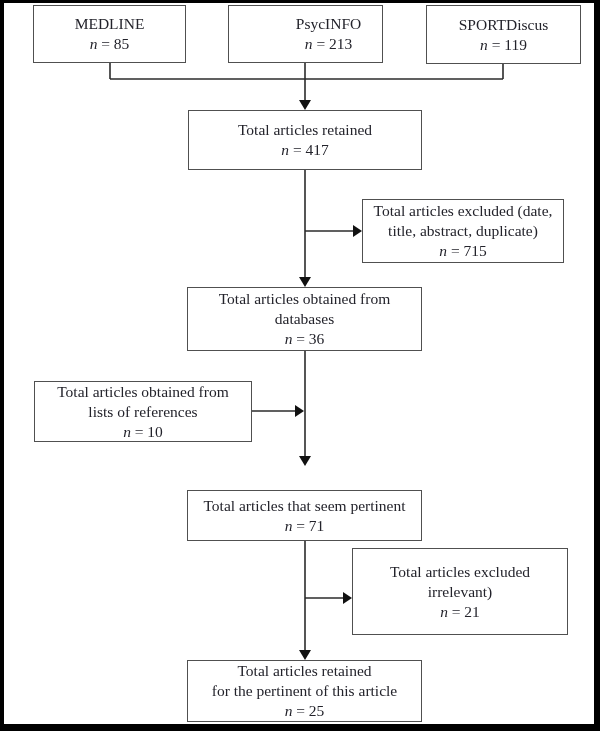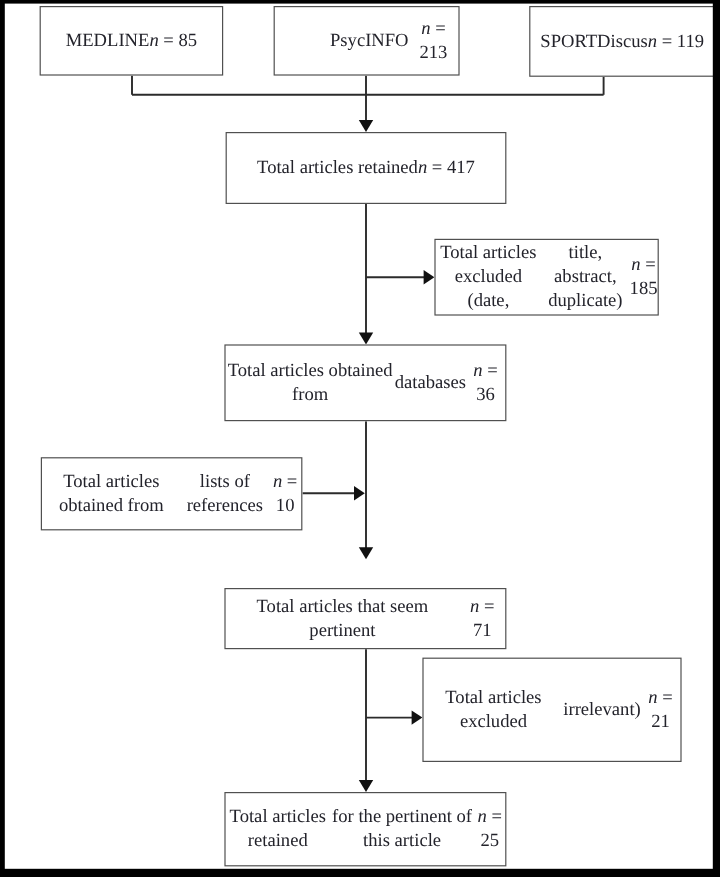--- a/index.html
+++ b/index.html
@@ -20,35 +20,35 @@
   .connectors { position: absolute; left: 0; top: 0; }
   .connectors path { stroke: #2b2b2b; stroke-width: 1.6; fill: none; }
   .connectors polygon { fill: #111111; stroke: none; }
 
   .box {
     position: absolute;
     box-sizing: border-box;
     border: 1.5px solid #505050;
     background: #ffffff;
     display: flex;
-    flex-direction: row;
+    flex-direction: column;
     justify-content: center;
     align-items: center;
     text-align: center;
     color: #23232b;
     font-size: 15.5px;
     line-height: 20px;
   }
   .nvar { font-style: italic; }
 
   .box-medline     { left: 33px;  top: 5px;   width: 153px; height: 58px; }
   .box-psycinfo    { left: 228px; top: 5px;   width: 155px; height: 58px; padding-left: 46px; }
-  .box-sportdiscus { left: 441px; top: 5px;   width: 155px; height: 59px; }
+  .box-sportdiscus { left: 426px; top: 5px;   width: 155px; height: 59px; }
   .box-retained    { left: 188px; top: 110px; width: 234px; height: 60px; }
-  .box-excluded1   { left: 362px; top: 199px; width: 187px; height: 64px; }
+  .box-excluded1   { left: 362px; top: 199px; width: 202px; height: 64px; }
   .box-databases   { left: 187px; top: 287px; width: 235px; height: 64px; }
   .box-references  { left: 34px;  top: 381px; width: 218px; height: 61px; }
   .box-pertinent   { left: 187px; top: 466px; width: 235px; height: 51px; margin-top: 24px; }
   .box-excluded2   { left: 352px; top: 548px; width: 216px; height: 87px; }
   .box-final       { left: 187px; top: 660px; width: 235px; height: 62px; }
 </style>
 </head>
 <body>
 
 <div class="canvas">
@@ -101,21 +101,21 @@
   </div>
 
   <div class="box box-retained">
     <div>Total articles retained</div>
     <div><span class="nvar">n</span><span> = 417</span></div>
   </div>
 
   <div class="box box-excluded1">
     <div>Total articles excluded (date,</div>
     <div>title, abstract, duplicate)</div>
-    <div><span class="nvar">n</span><span> = 185</span></div>
+    <div><span class="nvar">n</span><span> = 715</span></div>
   </div>
 
   <div class="box box-databases">
     <div>Total articles obtained from</div>
     <div>databases</div>
     <div><span class="nvar">n</span><span> = 36</span></div>
   </div>
 
   <div class="box box-references">
     <div>Total articles obtained from</div>

